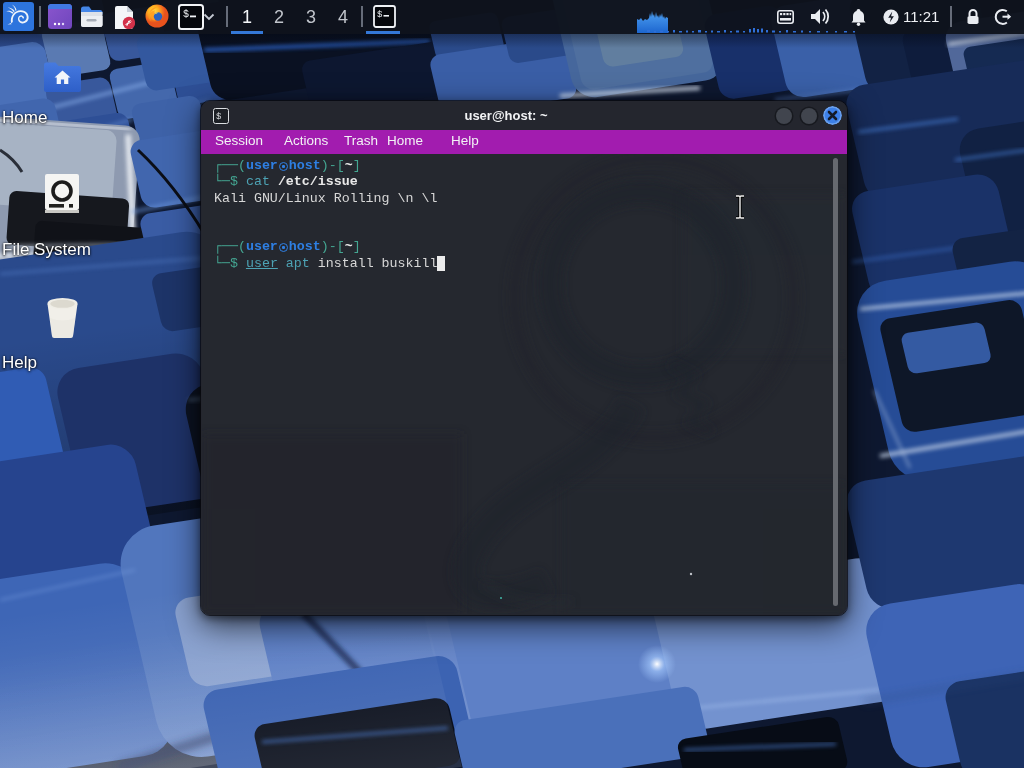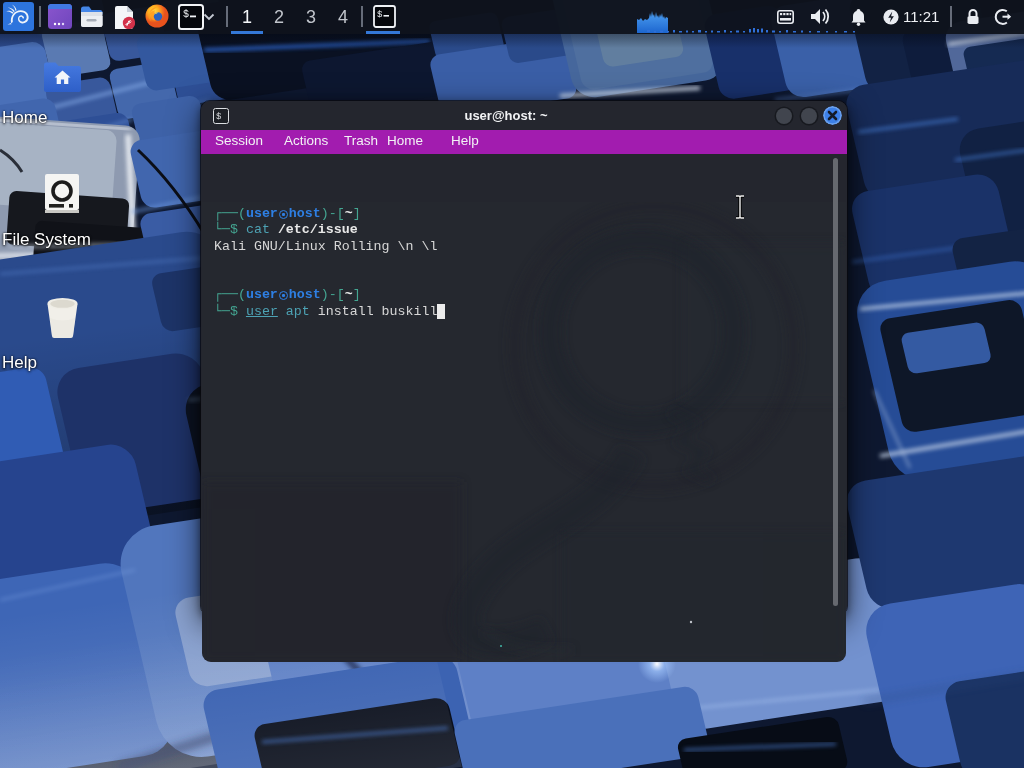--- a/index.html
+++ b/index.html
@@ -11,21 +11,21 @@
 #clock{position:absolute;left:903px;top:0;height:15px;line-height:34px;font-size:15px;color:#eef0f4;}
 
 .dlabel{position:absolute;color:#fff;font-size:17px;width:120px;left:2px;text-shadow:0 1px 3px rgba(0,0,0,.9),0 0 2px rgba(0,0,0,.7);}
 
 #win{position:absolute;left:201px;top:101px;width:646px;height:514px;background:#24262e;border-radius:9px 9px 9px 9px;box-shadow:0 10px 32px rgba(0,0,0,.68),0 3px 10px rgba(0,0,0,.55);outline:1px solid rgba(10,10,14,.7);}
 #titlebar{position:absolute;left:0;top:0;width:100%;height:29px;background:#24262e;border-radius:9px 9px 0 0;}
 #title{position:absolute;left:0;top:0;width:610px;text-align:center;line-height:30px;font-size:13px;font-weight:bold;color:#f2f3f5;}
 .btn{position:absolute;top:6.5px;width:16px;height:16px;border-radius:50%;}
 #menubar{position:absolute;left:0;top:29px;width:100%;height:24px;background:#a21caf;color:#f2f3f5;font-size:13.5px;}
 #menubar span{position:absolute;top:3px;}
-#term{position:absolute;left:1px;top:53px;width:644px;height:460px;background:#25282f;border-radius:0 0 9px 9px;overflow:hidden;margin-top:48px;}
+#term{position:absolute;left:1px;top:53px;width:644px;height:460px;background:#25282f;border-radius:0 0 9px 9px;overflow:hidden;}
 #term pre{margin:4px 0 0 12px;font-family:"Liberation Mono",monospace;font-size:13.3px;line-height:16.3px;color:#d7d7d7;}
 .tl{color:#44a692;} 
 .bb{color:#2e7fe3;font-weight:bold;} 
 .cy{color:#4da2b4;} 
 .wb{color:#e8e8e8;font-weight:bold;}
 .ud{text-decoration:underline;}
 #cursorblock{background:#ececec;color:#23262e;}
 #scrollbar{position:absolute;right:9px;top:57px;width:5px;height:448px;background:#66696f;border-radius:3px;}
 .at{display:inline-block;width:9px;height:9px;border:1.5px solid #2e7fe3;border-radius:50%;box-sizing:border-box;position:relative;top:1px;margin:0 1px -1px 1px;background:radial-gradient(circle,#2e7fe3 0 1.2px,transparent 2px);}
 </style></head><body>
@@ -292,21 +292,21 @@
         <path d="M18.5 9.5 l-8 7 h2.2 v6.5 h4.2 v-4.5 h3.2 v4.5 h4.2 v-6.5 h2.2 Z" fill="#f2f5fa"></path>
       </svg>
 <div class="dlabel" style="top:108px">Home</div>
 <svg style="position:absolute;left:45px;top:174px" width="34" height="39">
         <rect x="0" y="0" width="34" height="36" rx="2" fill="#f5f5f3"></rect>
         <circle cx="17" cy="17" r="9" fill="#f5f5f3" stroke="#1c1c1c" stroke-width="3.6"></circle>
         <rect x="4" y="30" width="15" height="3.6" fill="#20201e"></rect>
         <rect x="24" y="30" width="4" height="3.6" fill="#20201e"></rect>
         <rect x="0" y="36" width="34" height="3" fill="#c9c8c4"></rect>
       </svg>
-<div class="dlabel" style="top:230px">File System</div>
+<div class="dlabel" style="top:240px">File System</div>
 <svg style="position:absolute;left:44px;top:296px" width="37" height="43">
         <path d="M3.5 8 L8 40 q0.2 2 2.5 2 h16 q2.3 0 2.5-2 L33.5 8 Z" fill="#f1efe9"></path>
         <ellipse cx="18.5" cy="7.5" rx="15" ry="5.5" fill="#efede6"></ellipse>
         <ellipse cx="18.5" cy="7.8" rx="12.2" ry="4" fill="#dcd9cf"></ellipse>
         <path d="M6 22 q12 5 25 0 L29 40 q-0.2 2 -2.5 2 h-16 q-2.3 0 -2.5-2 Z" fill="#e8e5dd" opacity=".5"></path>
       </svg>
 <div class="dlabel" style="top:353px">Help</div>
 </div>
 
 <div id="win">

